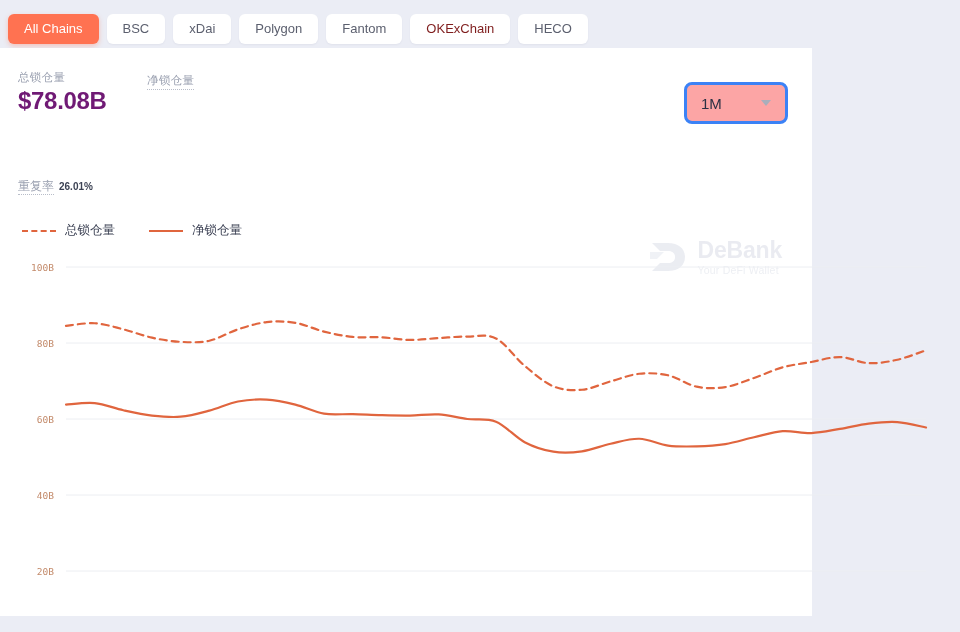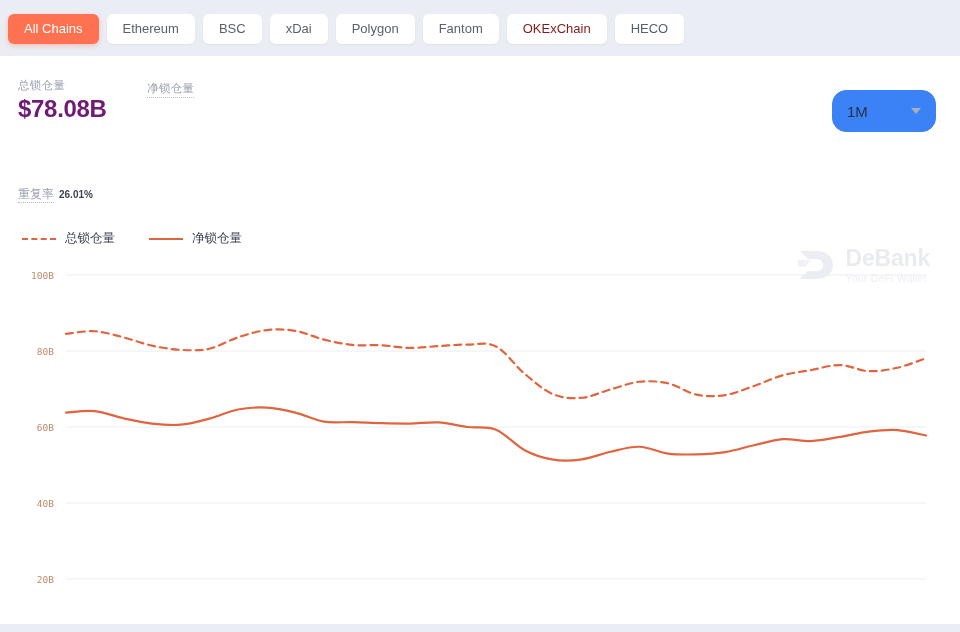--- a/index.html
+++ b/index.html
@@ -44,22 +44,22 @@
     box-shadow: 0 2px 5px rgba(255, 114, 81, 0.35);
   }
   .chain-tab.disabled {
     color: #7f1d1d;
   }
 
   
   #chart-card {
     position: absolute;
     left: 0;
-    top: 56px;
-    width: 960px;
+    top: 48px;
+    width: 812px;
     height: 568px;
     background: #ffffff;
     box-sizing: border-box;
   }
 
   
   #summary-row {
     position: relative;
     height: 86px;
     padding: 22px 0 0 18px;
@@ -108,23 +108,23 @@
     font-size: 10px;
   }
 
   
   #range-select {
     position: absolute;
     right: 24px;
     top: 34px;
     width: 104px;
     height: 42px;
-    border: 1px solid #3b82f6;
-    border-radius: 14px;
-    background: #3b82f6;
+    border: 3px solid #3b82f6;
+    border-radius: 8px;
+    background: #fca5a5;
     display: flex;
     align-items: center;
     justify-content: space-between;
     padding: 0 14px;
     box-sizing: border-box;
     cursor: pointer;
     user-select: none;
   }
   #range-select .range-value {
     font-size: 15px;
@@ -221,21 +221,20 @@
     color: #dfe2ea;
     margin-top: 3px;
     letter-spacing: .2px;
   }
 </style>
 </head>
 <body>
 
 <div id="chain-tabs">
   <div class="chain-tab active"><span>All Chains</span></div>
-  <div class="chain-tab"><span>Ethereum</span></div>
   <div class="chain-tab"><span>BSC</span></div>
   <div class="chain-tab"><span>xDai</span></div>
   <div class="chain-tab"><span>Polygon</span></div>
   <div class="chain-tab"><span>Fantom</span></div>
   <div class="chain-tab disabled"><span>OKExChain</span></div>
   <div class="chain-tab"><span>HECO</span></div>
 </div>
 
 <div id="chart-card">
 

